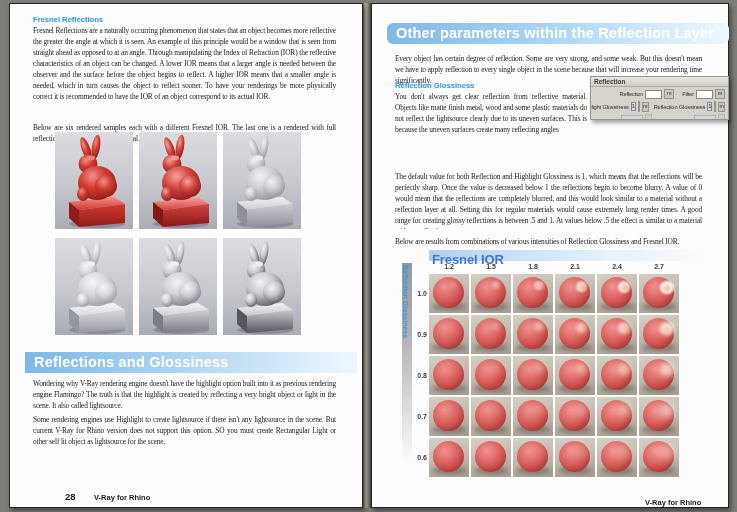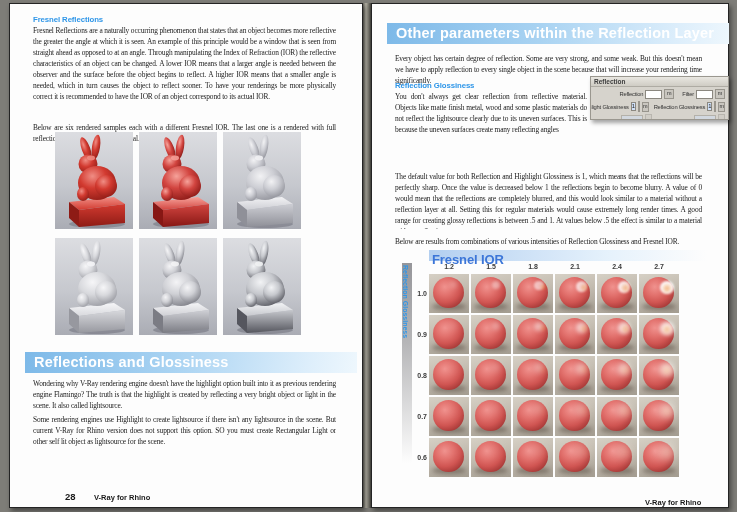--- a/index.html
+++ b/index.html
@@ -271,21 +271,21 @@
   <p class="body-txt" style="left:23px;top:410px;width:303px;height:38px;">Some rendering engines use Highlight to create lightsource if there isn't any lightsource in the scene. But current V-Ray for Rhino version does not support this option. SO you must create Rectangular Light or other self lit object as lightsource for the scene.</p>
   <p class="body-txt" style="left:23px;top:374px;width:303px;height:35px;">Wondering why V-Ray rendering engine doesn't have the highlight option built into it as previous rendering engine Flamingo? The truth is that the highlight is created by reflecting a very bright object or light in the scene. It also called lightsource.</p>
 
   <div class="footer" style="left:17px;margin-left:38px;">
     <span class="pg">28</span>
     <span class="bt" style="margin-left:14px;">V-Ray for Rhino</span>
   </div>
 </div>
 
 <div class="page right">
-  <div class="sec-header" style="left:15px;top:19px;width:333px;">
+  <div class="sec-header" style="left:15px;top:19px;width:333px;border-radius:6px;">
     <span>Other parameters within the Reflection Layer</span>
   </div>
   <p class="body-txt" style="left:23px;top:49px;width:307px;height:36px;">Every object has certain degree of reflection. Some are very strong, and some weak.  But this doesn't mean we have to apply reflection to every single object in the scene because that will increase your rendering time significantly.</p>
 
   <div class="vr-panel">
     <div class="vr-title">Reflection</div>
     <div class="vr-row">
       <span class="vr-lbl">Reflection</span>
       <span class="vr-swatch"></span>
       <span class="vr-m">m</span>

